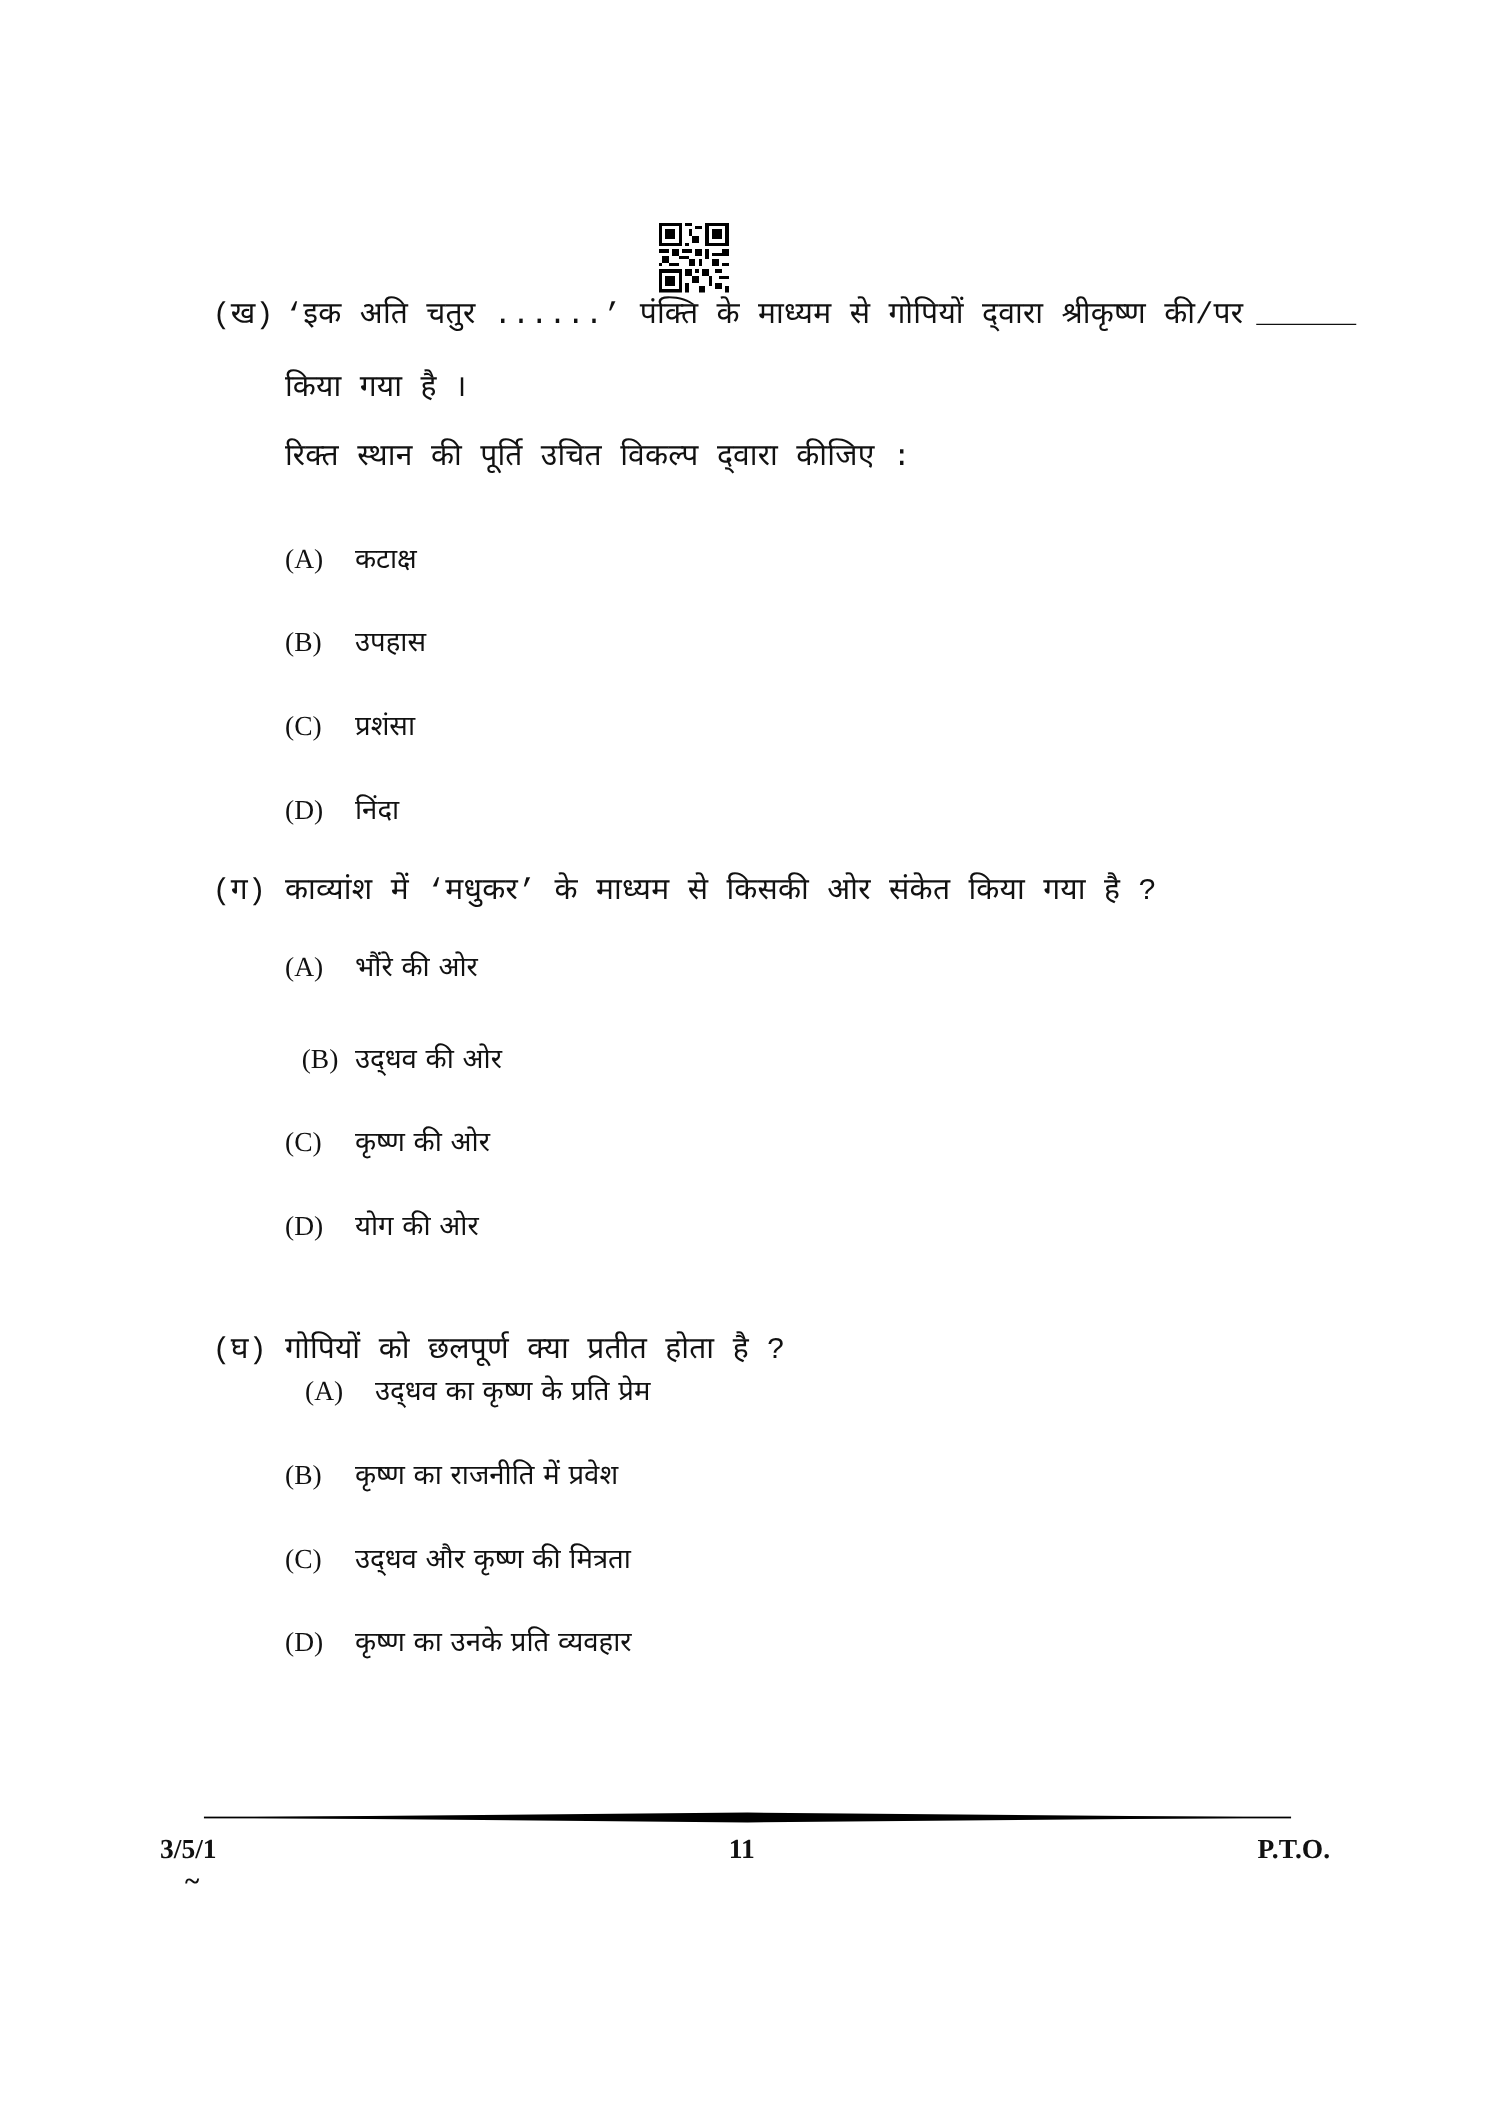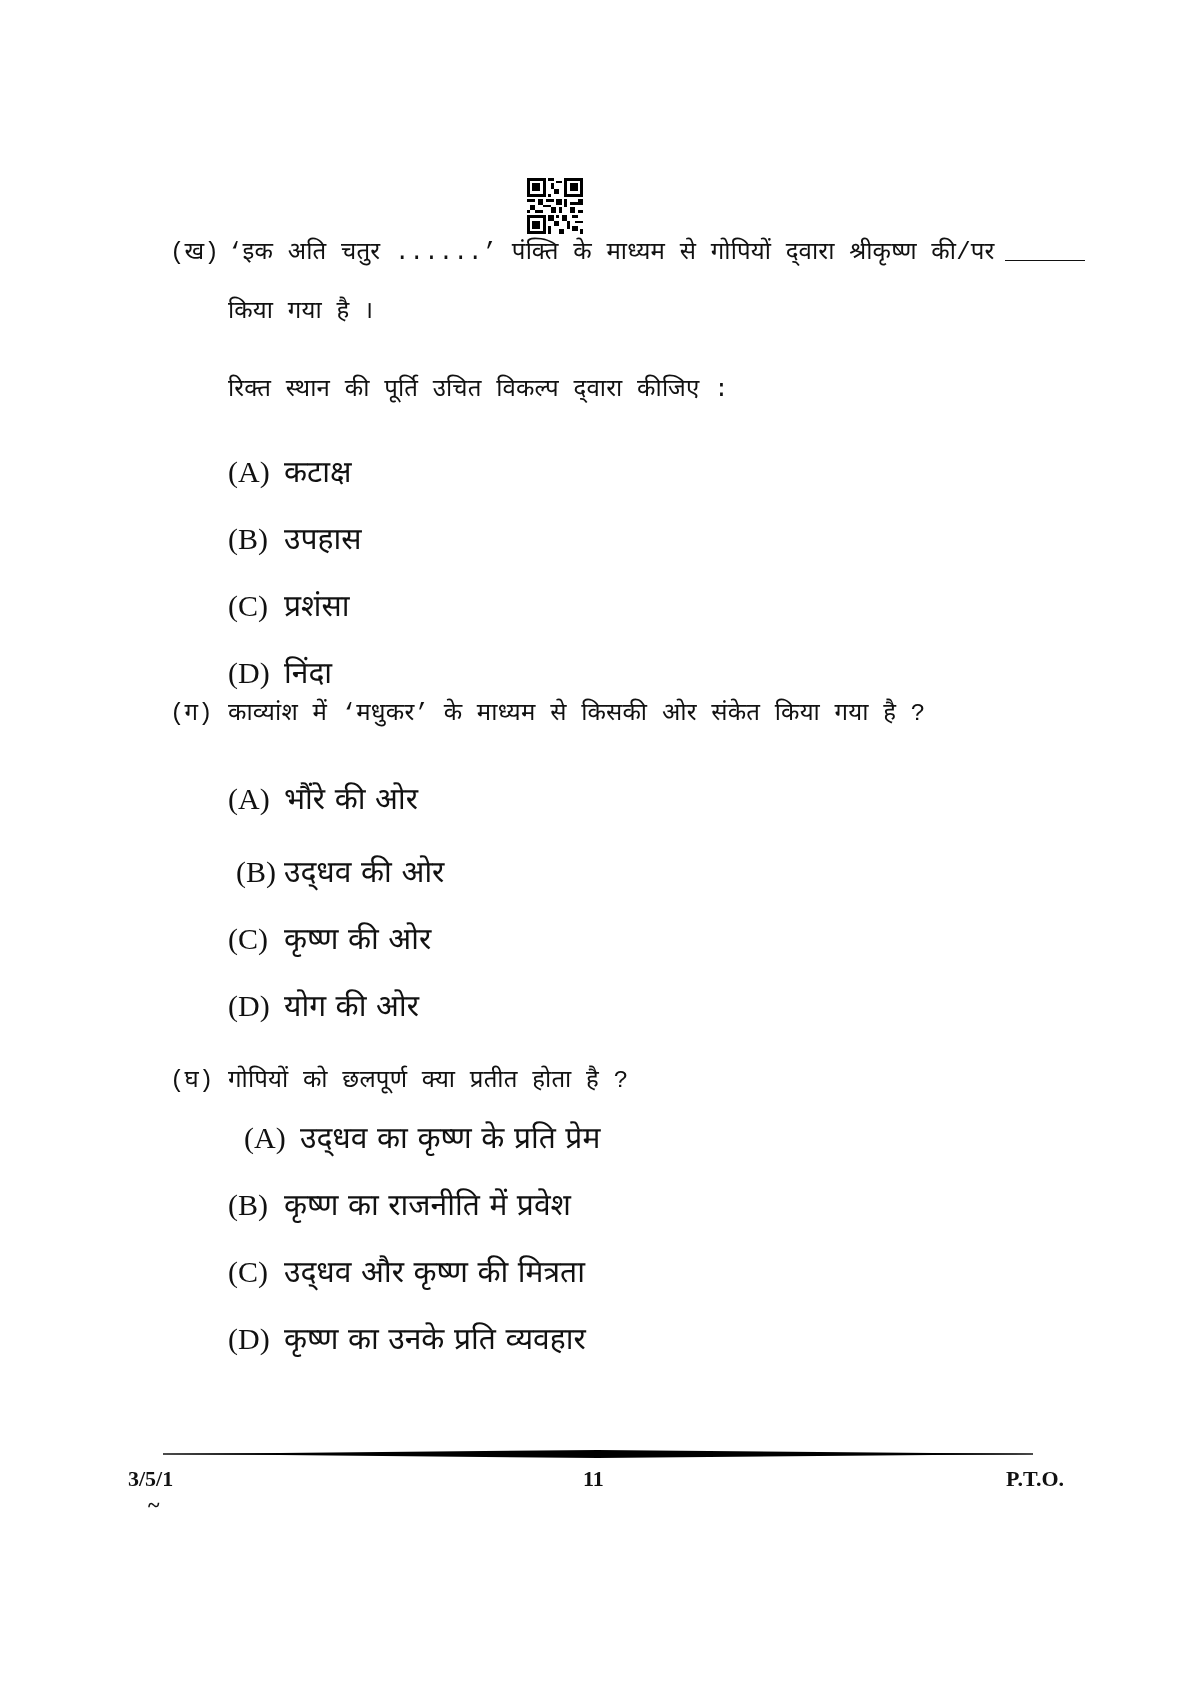--- a/index.html
+++ b/index.html
@@ -40,24 +40,23 @@
     .blank-inline {
       display: inline-block;
       width: 80px;
       border-bottom: 1.5px solid #111;
       margin-left: 10px;
       vertical-align: -2px;
     }
     .opt {
       position: absolute;
       left: 240px;
-      font-size: 30px;
+      font-size: 22px;
       line-height: 30px;
       white-space: nowrap;
-      margin-top: 25px;
     }
     .opt-label {
       display: inline-block;
       width: 56px;
       font-family: "Liberation Serif", "DejaVu Serif", serif;
     }
     .opt-text {
       font-family: "DejaVu Sans", "Liberation Sans", sans-serif;
     }
     .footer-rule {
@@ -137,21 +136,21 @@
     <rect x="12" y="19" width="2" height="2" fill="#000"></rect>
     <rect x="17" y="18" width="2" height="2" fill="#000"></rect>
     <rect x="20" y="19" width="1" height="2" fill="#000"></rect>
   </svg>
 </div>
 
 <div class="q-line" style="left:170px; top:238px;">
   <span class="q-num">(ख)</span><span class="q-text">‘इक अति चतुर ......’ पंक्ति के माध्यम से गोपियों द्‌वारा श्रीकृष्ण की/पर</span><span class="blank-inline"></span>
 </div>
 <div class="q-line" style="left:228px; top:297px;">किया गया है ।</div>
-<div class="q-line" style="left:228px; top:375px;">रिक्त स्थान की पूर्ति उचित विकल्प द्‌वारा कीजिए :</div>
+<div class="q-line" style="left:228px; top:352px;">रिक्त स्थान की पूर्ति उचित विकल्प द्‌वारा कीजिए :</div>
 
 <div class="opt" style="top:432px; left:228px;">
   <span class="opt-label">(A)</span><span class="opt-text">कटाक्ष</span>
 </div>
 <div class="opt" style="top:499px; left:228px;">
   <span class="opt-label">(B)</span><span class="opt-text">उपहास</span>
 </div>
 <div class="opt" style="top:566px; left:228px;">
   <span class="opt-label">(C)</span><span class="opt-text">प्रशंसा</span>
 </div>

